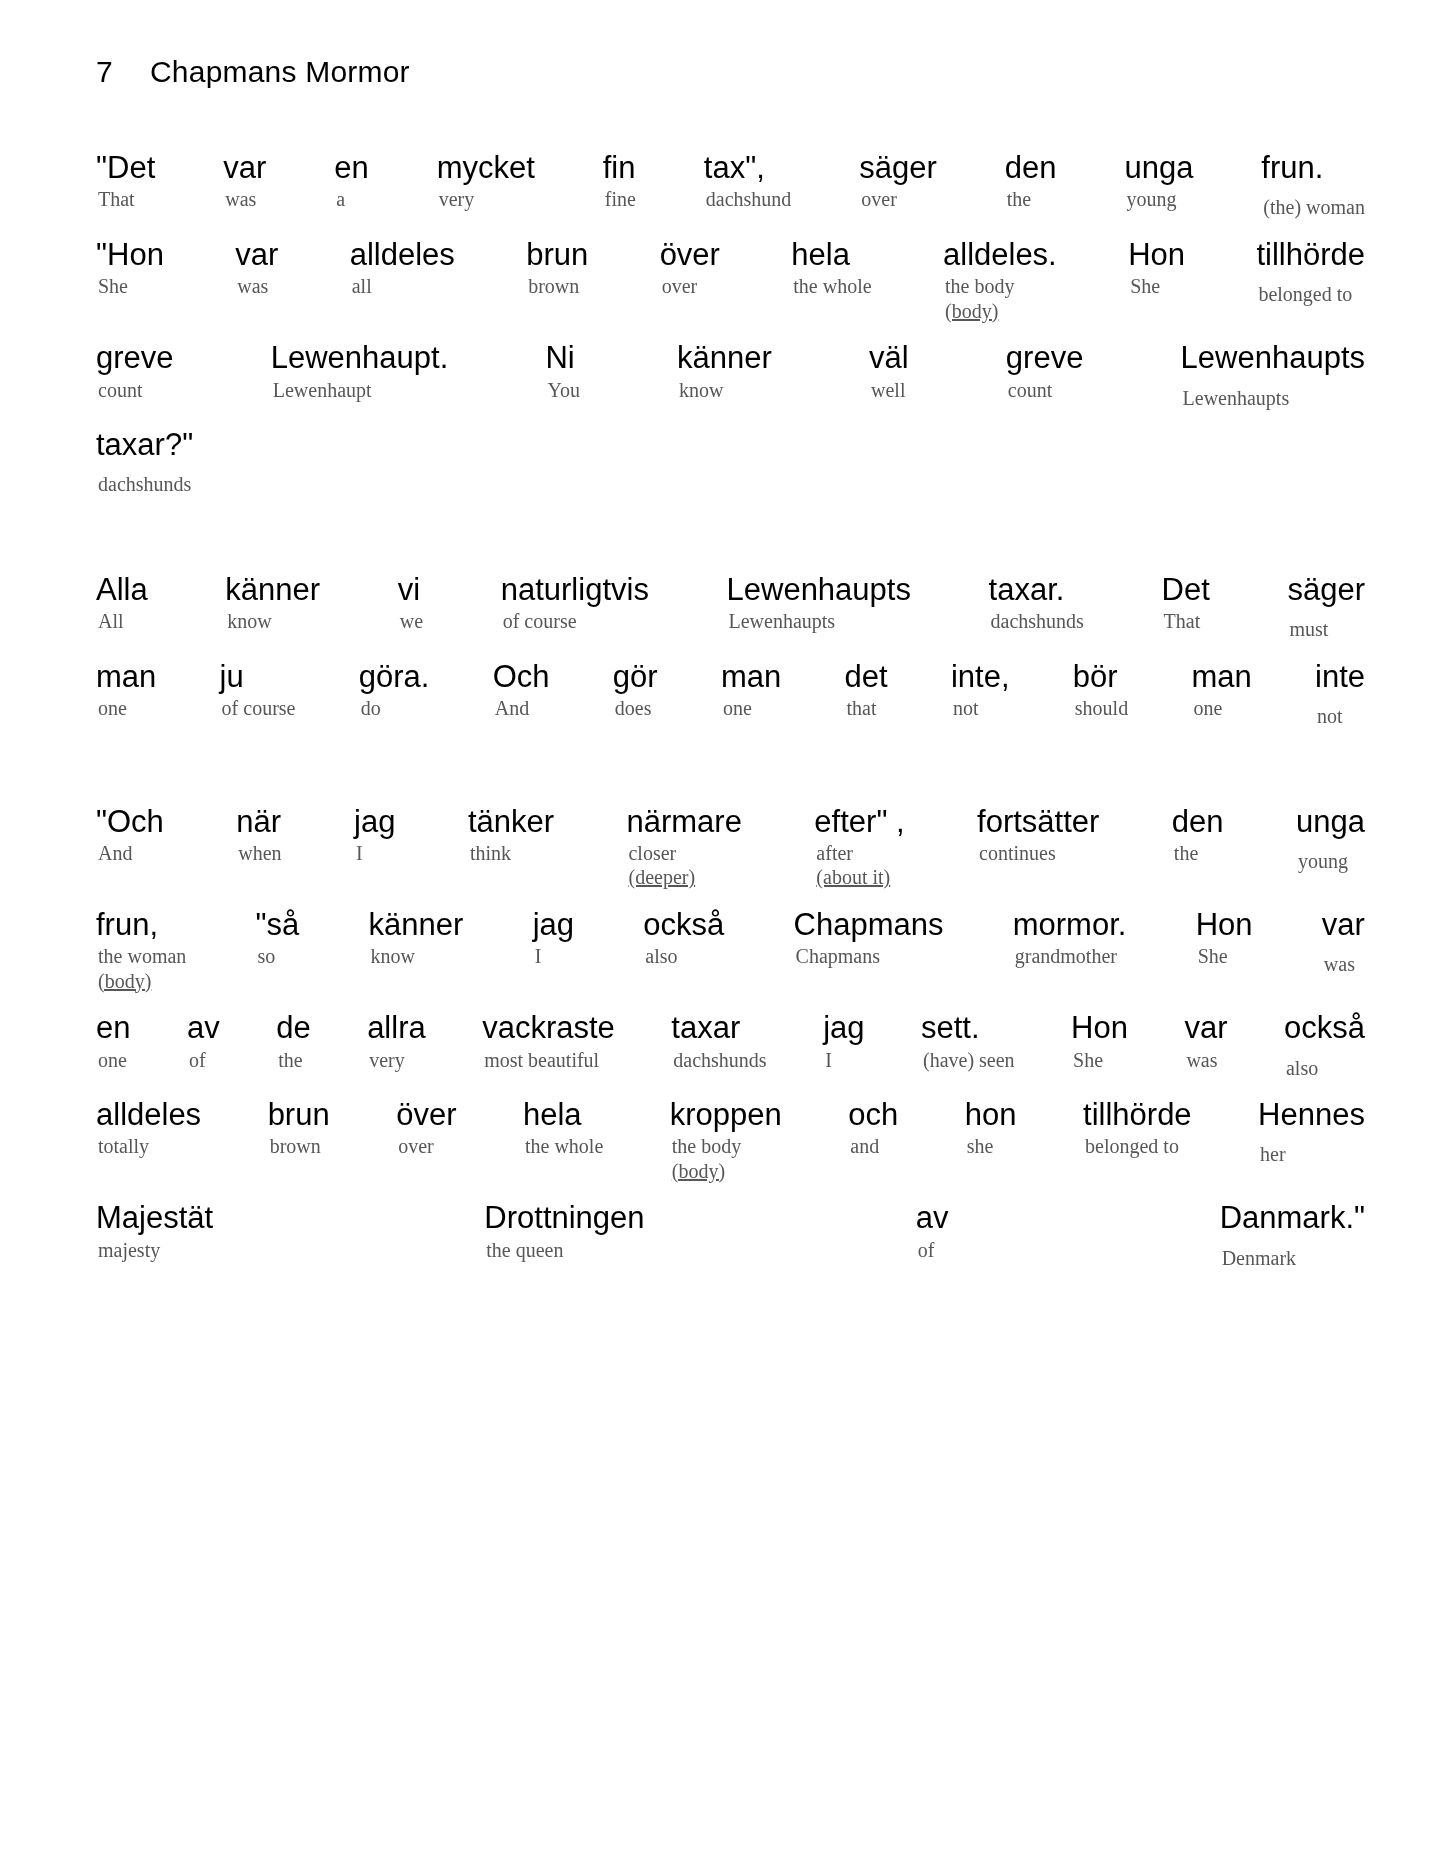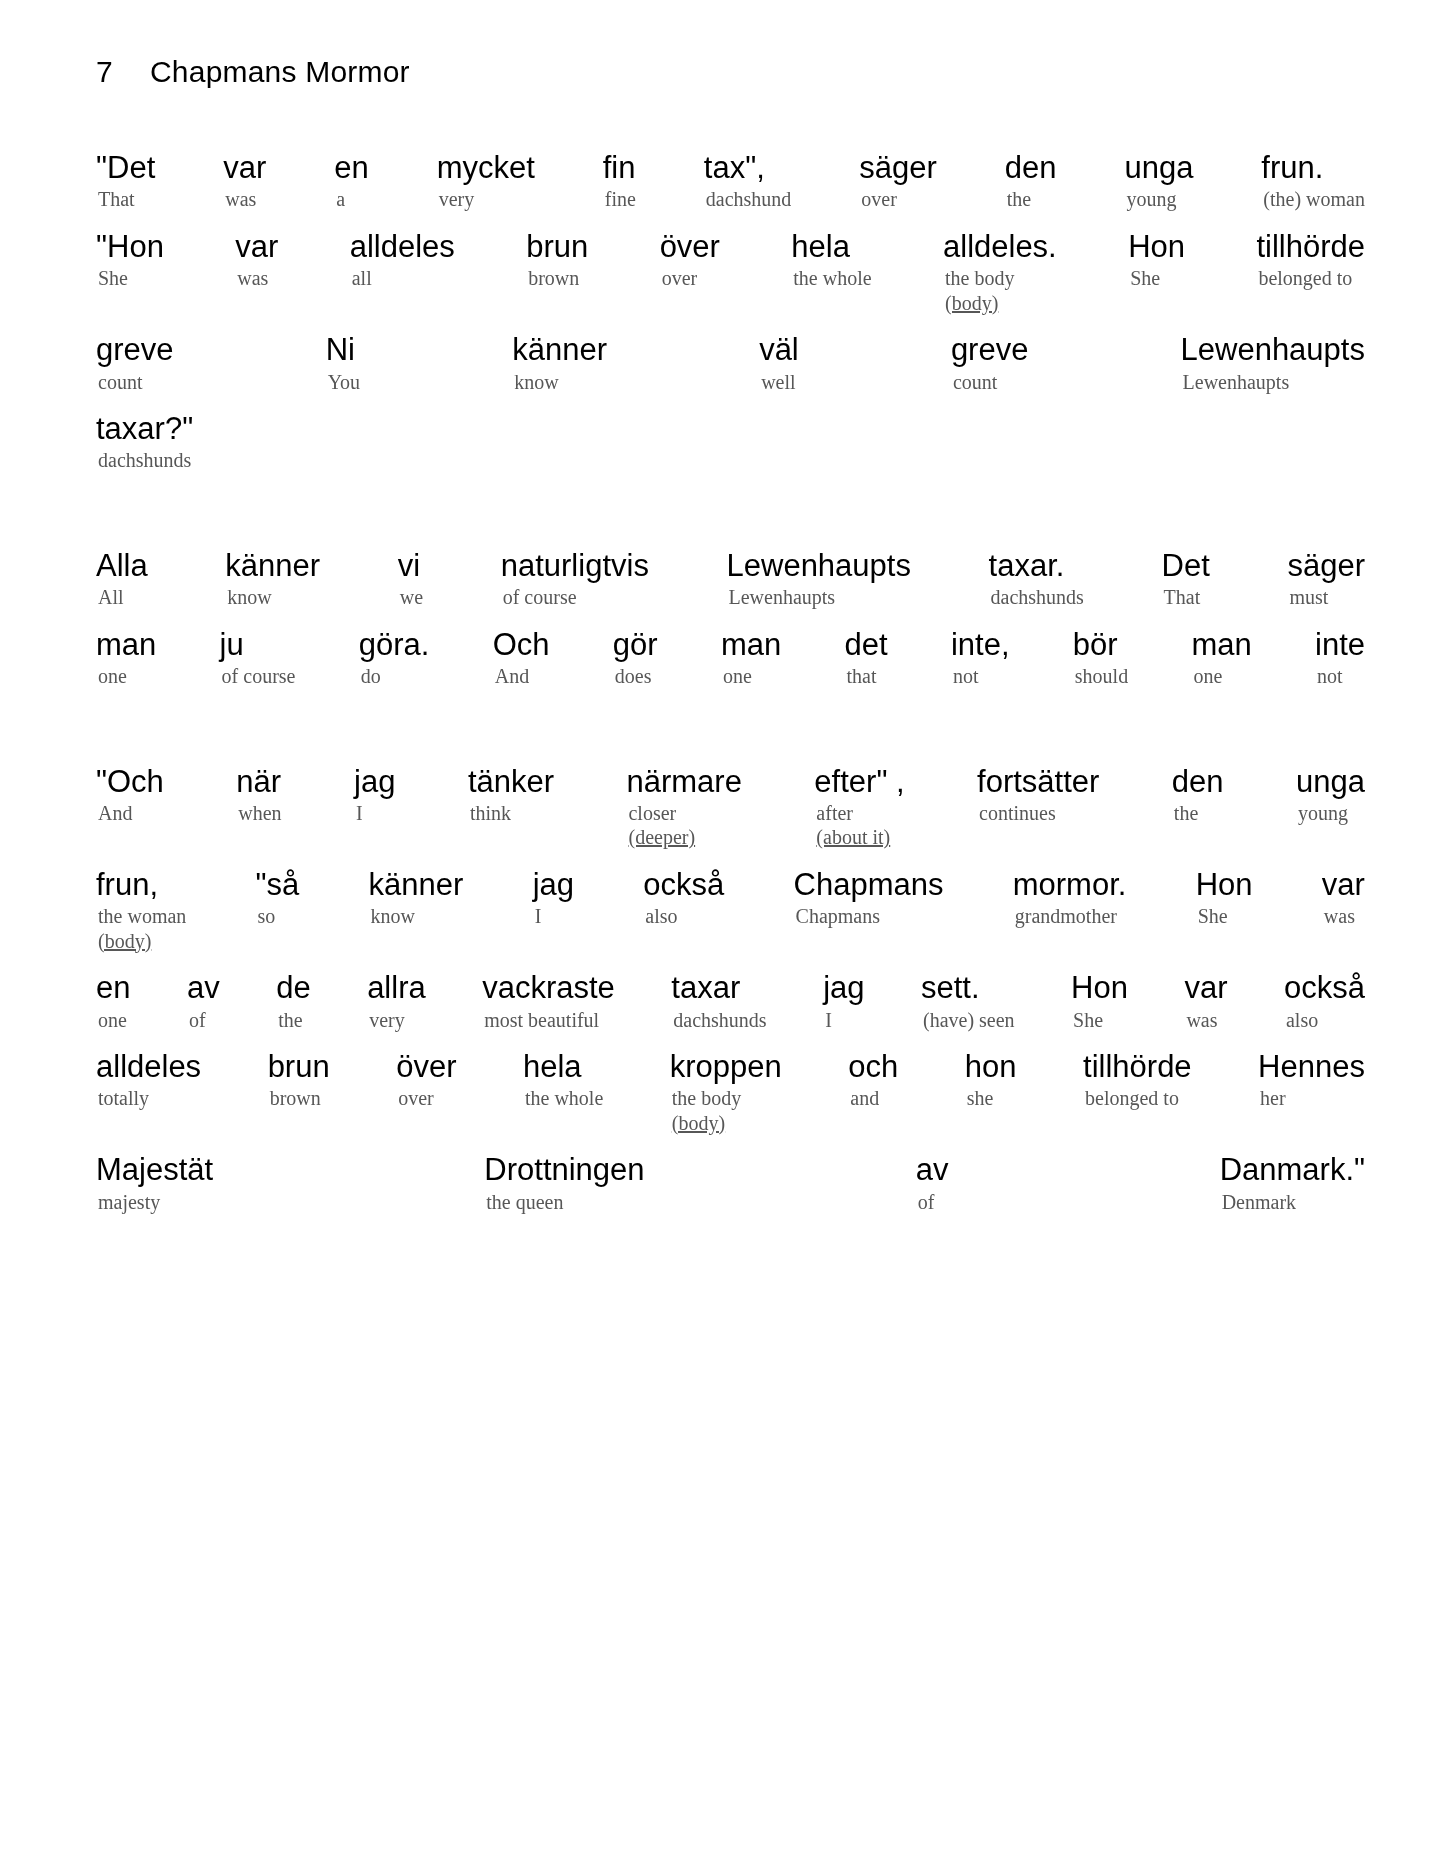--- a/index.html
+++ b/index.html
@@ -55,20 +55,21 @@
   }
 
   .wordpair {
     display: flex;
     flex-direction: column;
     align-items: flex-start;
     margin-right: 30px;
   }
   .wordpair:last-child {
     margin-right: 0;
+    gap: 8px;
   }
 
   .sv {
     font-family: "Liberation Sans", sans-serif;
     font-size: 31px;
     line-height: 1.08;
     color: #000000;
     white-space: pre;
     letter-spacing: 0px;
   }
@@ -174,20 +175,24 @@
             <div class="sv">tillhörde</div>
             <div class="gl">belonged to</div>
           </div>
         </div>
         <div class="iline spread">
           <div class="wordpair">
             <div class="sv">greve</div>
             <div class="gl">count</div>
           </div>
           <div class="wordpair">
+            <div class="sv">Lewenhaupt.</div>
+            <div class="gl">Lewenhaupt</div>
+          </div>
+          <div class="wordpair">
             <div class="sv">Ni</div>
             <div class="gl">You</div>
           </div>
           <div class="wordpair">
             <div class="sv">känner</div>
             <div class="gl">know</div>
           </div>
           <div class="wordpair">
             <div class="sv">väl</div>
             <div class="gl">well</div>

